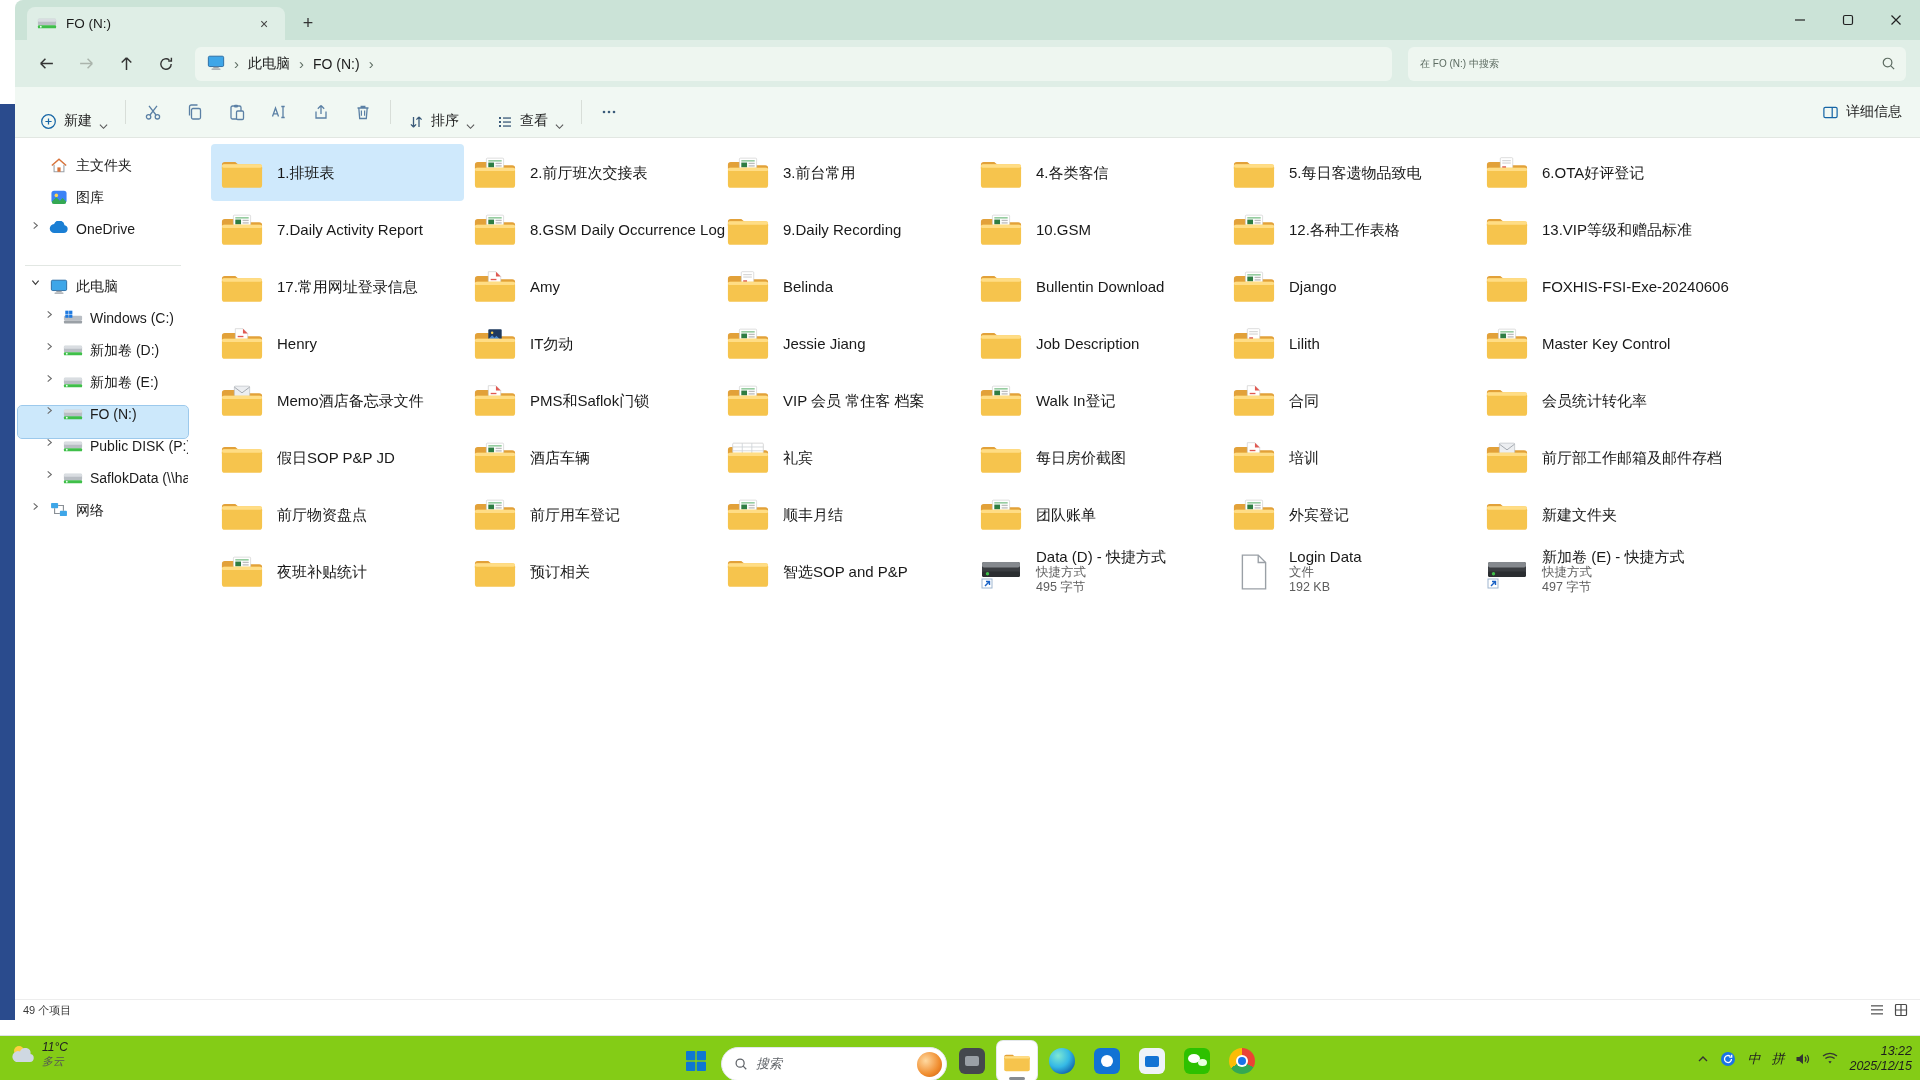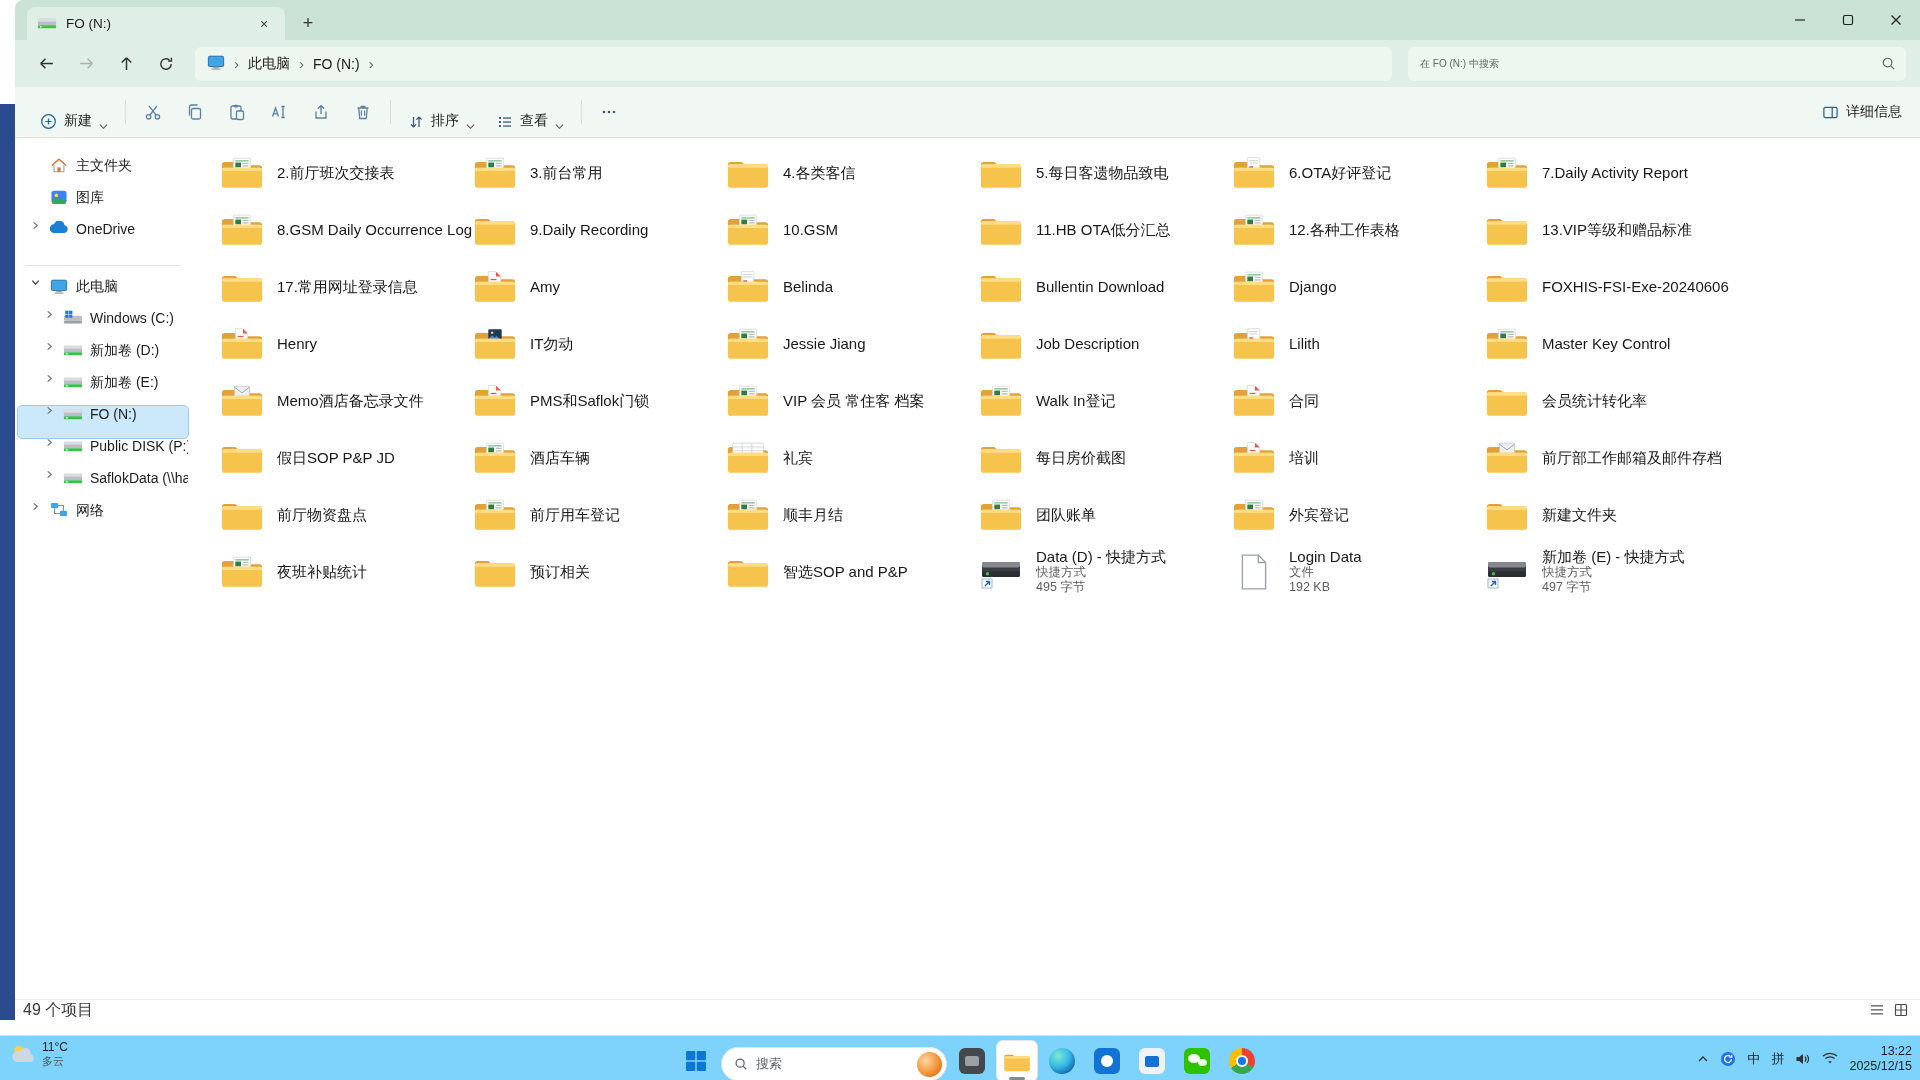--- a/index.html
+++ b/index.html
@@ -40,24 +40,24 @@
   .content{flex:1;padding-top:7px;overflow:hidden;}
   .grid{display:grid;grid-template-columns:repeat(6,253px);grid-auto-rows:57px;padding-left:20px;}
   .tile{display:flex;align-items:center;gap:12px;padding:0 8px;border-radius:4px;white-space:nowrap;}
   .tile.sel{background:#cfe9fc;}
   .tile-icon{width:46px;flex:none;display:flex;justify-content:center;align-items:center;}
   .tile-text{display:flex;flex-direction:column;}
   .tile-name{font-size:15px;color:#191919;line-height:17px;}
   .tile-sub{font-size:12.5px;color:#5e5e5e;line-height:15px;}
   
   .statusbar{position:absolute;left:0;right:0;bottom:0;height:20px;border-top:1px solid #ededed;
-             display:flex;align-items:center;font-size:16px;color:#3a3a3a;padding-left:8px;}
+             display:flex;align-items:center;font-size:11px;color:#3a3a3a;padding-left:8px;}
   .status-views{position:absolute;right:12px;display:flex;gap:10px;align-items:center;}
   
-  .taskbar{position:absolute;left:0;top:1035px;width:1920px;height:45px;background:#7dd3fc;border-top:1px solid #dde1e6;}
+  .taskbar{position:absolute;left:0;top:1035px;width:1920px;height:45px;background:#84cc16;border-top:1px solid #dde1e6;font-style:italic;}
   .weather{position:absolute;left:8px;top:4px;display:flex;align-items:center;gap:6px;}
   .weather-text{display:flex;flex-direction:column;line-height:14px;}
   .weather-temp{font-size:12px;color:#222;}
   .weather-cond{font-size:11px;color:#555;}
   .tb-center{position:absolute;left:676px;top:0;height:45px;display:flex;align-items:flex-end;gap:5px;}
   .tb-app{width:40px;height:40px;display:flex;align-items:center;justify-content:center;border-radius:6px;position:relative;}
   .tb-app.active{background:#ffffff;box-shadow:0 0 0 1px #e4e8ec;}
   .tb-app.active::after{content:"";position:absolute;bottom:1px;left:12px;width:16px;height:3px;border-radius:2px;background:#868b91;}
   .tb-search{width:208px;height:32px;background:#fff;border:1px solid #e2e6eb;border-radius:17px;display:flex;align-items:center;gap:8px;padding:0 4px 0 12px;font-size:13px;color:#5f6368;}
   .tb-search-label{flex:1;}
@@ -420,20 +420,32 @@
               <rect x="1" y="1" width="8" height="6" rx="1" fill="#3ea6e8"></rect>
               <rect x="11" y="10" width="8" height="6" rx="1" fill="#3ea6e8"></rect>
               <path d="M5 7 v6 h6 M15 10 V4 H9" stroke="#8a9096" fill="none" stroke-width="1.3"></path>
             </svg>
           </span>
           <span class="slabel">网络</span>
         </div>
       </div>
     <div class="content">
       <div class="grid" id="grid">
+          <div class="tile sel">
+            <span class="tile-icon">
+              <svg width="44" height="35" viewBox="0 0 46 36">
+                <path d="M2 10 a3 3 0 0 1 3-3 h11 l4 3.5 h21 a3 3 0 0 1 3 3 v1 H2 z" fill="#E2A139"></path>
+                <rect x="2" y="9.5" width="42" height="24.5" rx="3" fill="#F6C44D"></rect>
+                <rect x="2" y="9.5" width="42" height="3.5" rx="1.7" fill="#FFDD85"></rect>
+              </svg>
+            </span>
+            <span class="tile-text">
+              <span class="tile-name">1.排班表</span>
+            </span>
+          </div>
           <div class="tile">
             <span class="tile-icon">
               <svg width="44" height="35" viewBox="0 0 46 36">
                 <path d="M2 10 a3 3 0 0 1 3-3 h11 l4 3.5 h21 a3 3 0 0 1 3 3 v1 H2 z" fill="#E2A139"></path>
                 <rect x="14" y="3" width="18" height="12" rx="1" fill="#fff" stroke="#c6c6c6" stroke-width="0.6"></rect>
                 <rect x="16" y="5" width="14" height="1.6" fill="#8fc99a"></rect>
                 <rect x="16" y="7.6" width="6" height="5" fill="#2e7d43"></rect>
                 <rect x="23.6" y="7.8" width="6.4" height="1.4" fill="#bdbdbd"></rect>
                 <rect x="23.6" y="10.4" width="6.4" height="1.4" fill="#bdbdbd"></rect>
                 <rect x="2" y="13" width="42" height="21" rx="3" fill="#F6C44D"></rect>
@@ -555,32 +567,20 @@
                 <rect x="16" y="5" width="14" height="1.6" fill="#8fc99a"></rect>
                 <rect x="16" y="7.6" width="6" height="5" fill="#2e7d43"></rect>
                 <rect x="23.6" y="7.8" width="6.4" height="1.4" fill="#bdbdbd"></rect>
                 <rect x="23.6" y="10.4" width="6.4" height="1.4" fill="#bdbdbd"></rect>
                 <rect x="2" y="13" width="42" height="21" rx="3" fill="#F6C44D"></rect>
                 <rect x="2" y="13" width="42" height="3.5" rx="1.7" fill="#FFDD85"></rect>
               </svg>
             </span>
             <span class="tile-text">
               <span class="tile-name">10.GSM</span>
-            </span>
-          </div>
-          <div class="tile">
-            <span class="tile-icon">
-              <svg width="44" height="35" viewBox="0 0 46 36">
-                <path d="M2 10 a3 3 0 0 1 3-3 h11 l4 3.5 h21 a3 3 0 0 1 3 3 v1 H2 z" fill="#E2A139"></path>
-                <rect x="2" y="9.5" width="42" height="24.5" rx="3" fill="#F6C44D"></rect>
-                <rect x="2" y="9.5" width="42" height="3.5" rx="1.7" fill="#FFDD85"></rect>
-              </svg>
-            </span>
-            <span class="tile-text">
-              <span class="tile-name">11.HB OTA低分汇总</span>
             </span>
           </div>
           <div class="tile">
             <span class="tile-icon">
               <svg width="44" height="35" viewBox="0 0 46 36">
                 <path d="M2 10 a3 3 0 0 1 3-3 h11 l4 3.5 h21 a3 3 0 0 1 3 3 v1 H2 z" fill="#E2A139"></path>
                 <rect x="14" y="3" width="18" height="12" rx="1" fill="#fff" stroke="#c6c6c6" stroke-width="0.6"></rect>
                 <rect x="16" y="5" width="14" height="1.6" fill="#8fc99a"></rect>
                 <rect x="16" y="7.6" width="6" height="5" fill="#2e7d43"></rect>
                 <rect x="23.6" y="7.8" width="6.4" height="1.4" fill="#bdbdbd"></rect>

